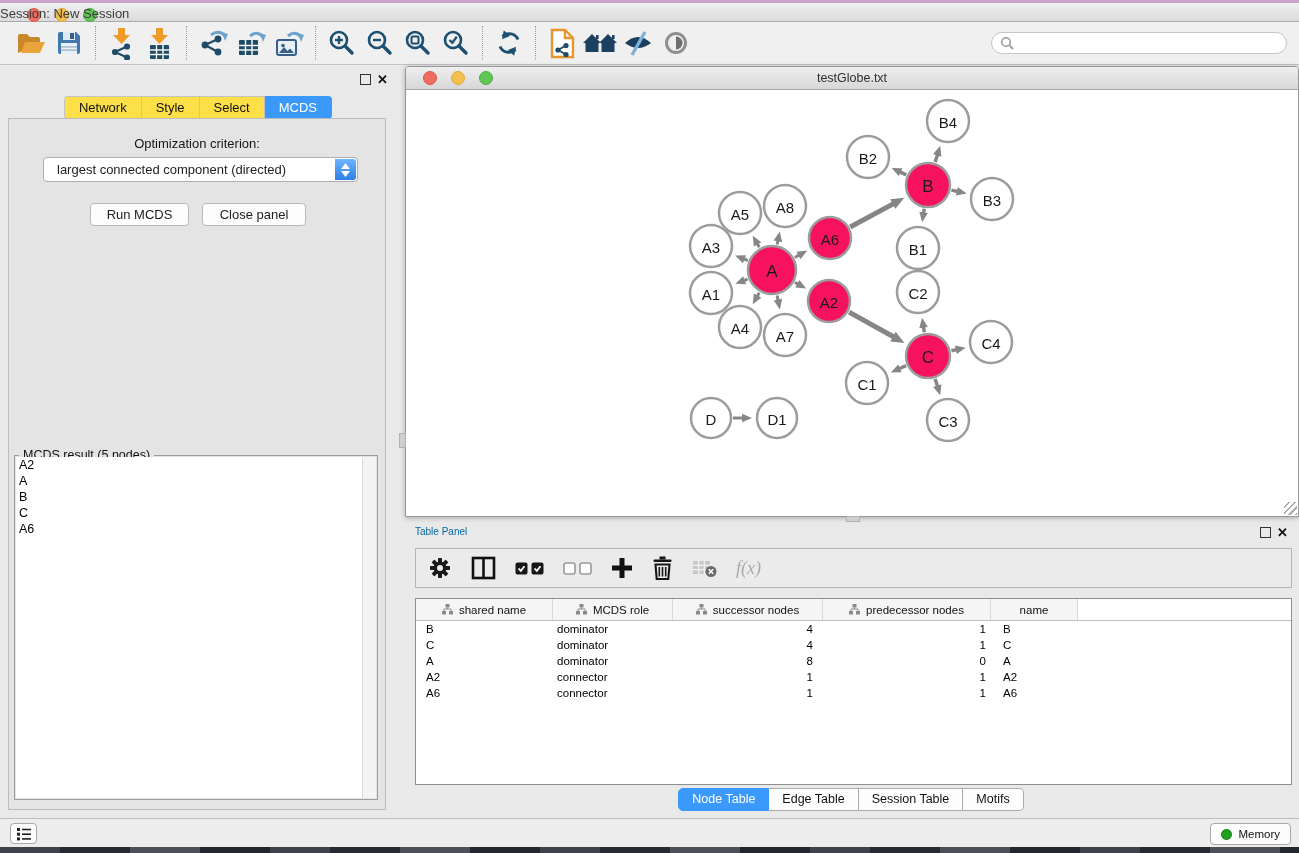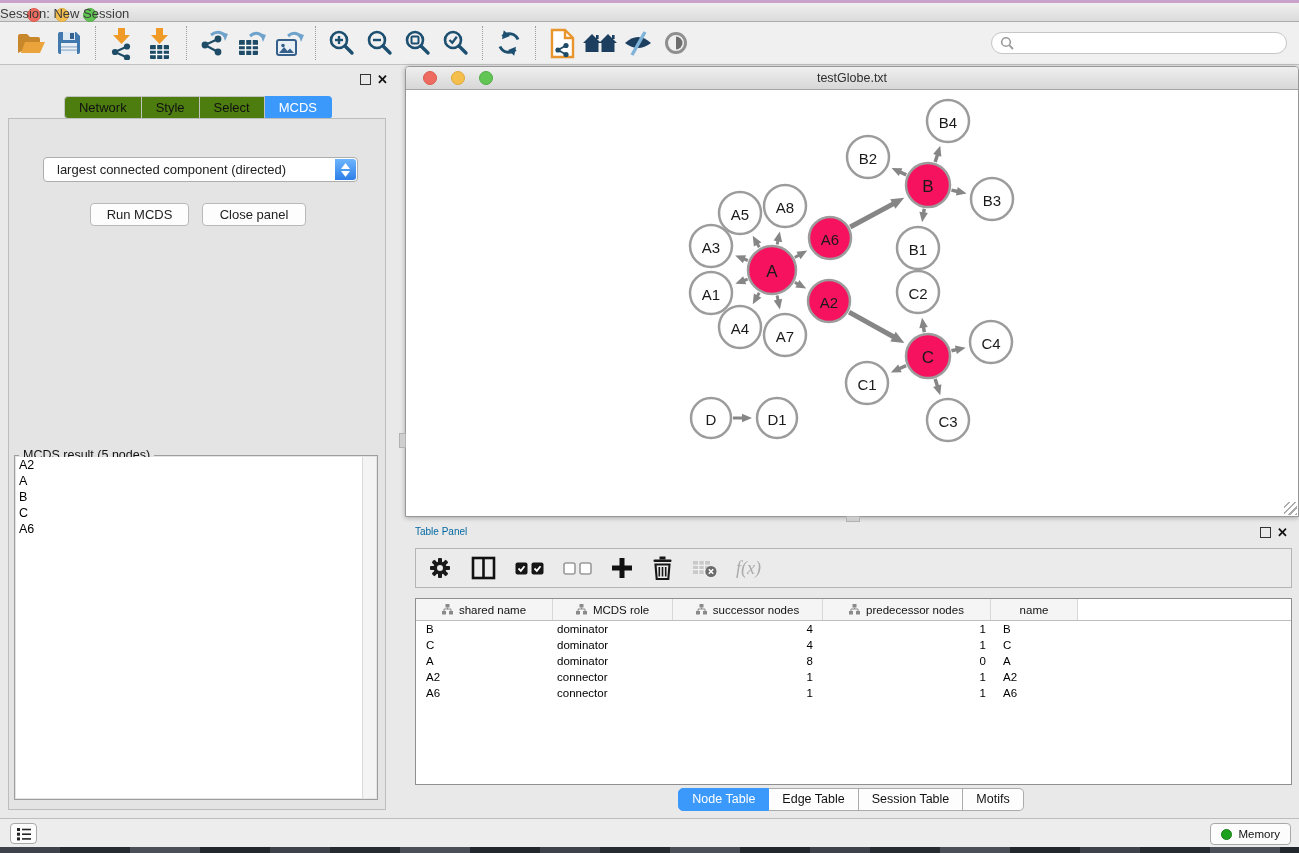--- a/index.html
+++ b/index.html
@@ -24,21 +24,21 @@
   .search-box{margin-left:auto;width:296px;height:22px;box-sizing:border-box;border:1px solid #C6C6C6;
     border-radius:12px;background:#fff;display:flex;align-items:center;padding:0 8px;gap:5px;}
   .search-box input{border:none;outline:none;flex:1;font-size:12px;font-family:"Liberation Sans",sans-serif;background:transparent;}
 
   
   .control-panel{position:absolute;left:6px;top:71px;width:384px;height:741px;}
   .panel-head-title{position:absolute;left:4px;top:1px;font-size:13px;color:#1d1d1d;margin-top:45px;}
   .win-mini{position:absolute;width:11px;height:11px;top:3px;box-sizing:border-box;border:1.5px solid #333;background:transparent;}
   .win-close{position:absolute;width:13px;height:13px;top:2px;font-size:13px;font-weight:bold;color:#111;line-height:13px;text-align:center;}
   .cp-tabs{position:absolute;top:25px;left:0;right:0;display:flex;justify-content:center;}
-  .cp-tab{height:21px;line-height:21px;padding:0 14px;font-size:13px;background:#4d7c0f;color:#111;
+  .cp-tab{height:21px;line-height:21px;padding:0 14px;font-size:13px;background:#fde047;color:#111;
     border:1px solid #C2C2C2;border-left:none;cursor:default;}
   .cp-tab:first-child{border-left:1px solid #C2C2C2;border-radius:4px 0 0 4px;}
   .cp-tab:last-child{border-radius:0 4px 4px 0;}
   .cp-tab.active{background:#3B99FC;border-color:#3B99FC;color:#fff;}
   .cp-box{position:absolute;top:47px;left:2px;right:4px;bottom:2px;background:#E4E4E4;border:1px solid #BDBDBD;}
   .opt-label{position:absolute;top:17px;left:0;right:0;text-align:center;font-size:13px;color:#161616;}
   .combo{position:absolute;left:34px;top:38px;width:315px;height:25px;box-sizing:border-box;background:#fff;
     border:1px solid #ADADAD;border-radius:4px;font-size:13px;display:flex;align-items:center;padding-left:13px;}
   .combo-stepper{position:absolute;right:1px;top:1px;bottom:1px;width:21px;border-radius:0 3px 3px 0;
     background:linear-gradient(#6CB5FE,#2E7FE8);display:flex;flex-direction:column;align-items:center;justify-content:center;gap:2px;}
@@ -288,20 +288,21 @@
   <div class="win-close" style="left:370px;">✕</div>
 
   <div class="cp-tabs">
     <div class="cp-tab">Network</div>
     <div class="cp-tab">Style</div>
     <div class="cp-tab">Select</div>
     <div class="cp-tab active">MCDS</div>
   </div>
 
   <div class="cp-box">
+    <div class="opt-label">Optimization criterion:</div>
     <div class="combo">
       <span>largest connected component (directed)</span>
       <span class="combo-stepper">
         <svg width="9" height="6" viewBox="0 0 9 6">
             <polygon points="4.5,0 9,6 0,6" fill="#fff"></polygon>
           </svg>
         <svg width="9" height="6" viewBox="0 0 9 6">
             <polygon points="0,0 9,0 4.5,6" fill="#fff"></polygon>
           </svg>
       </span>

